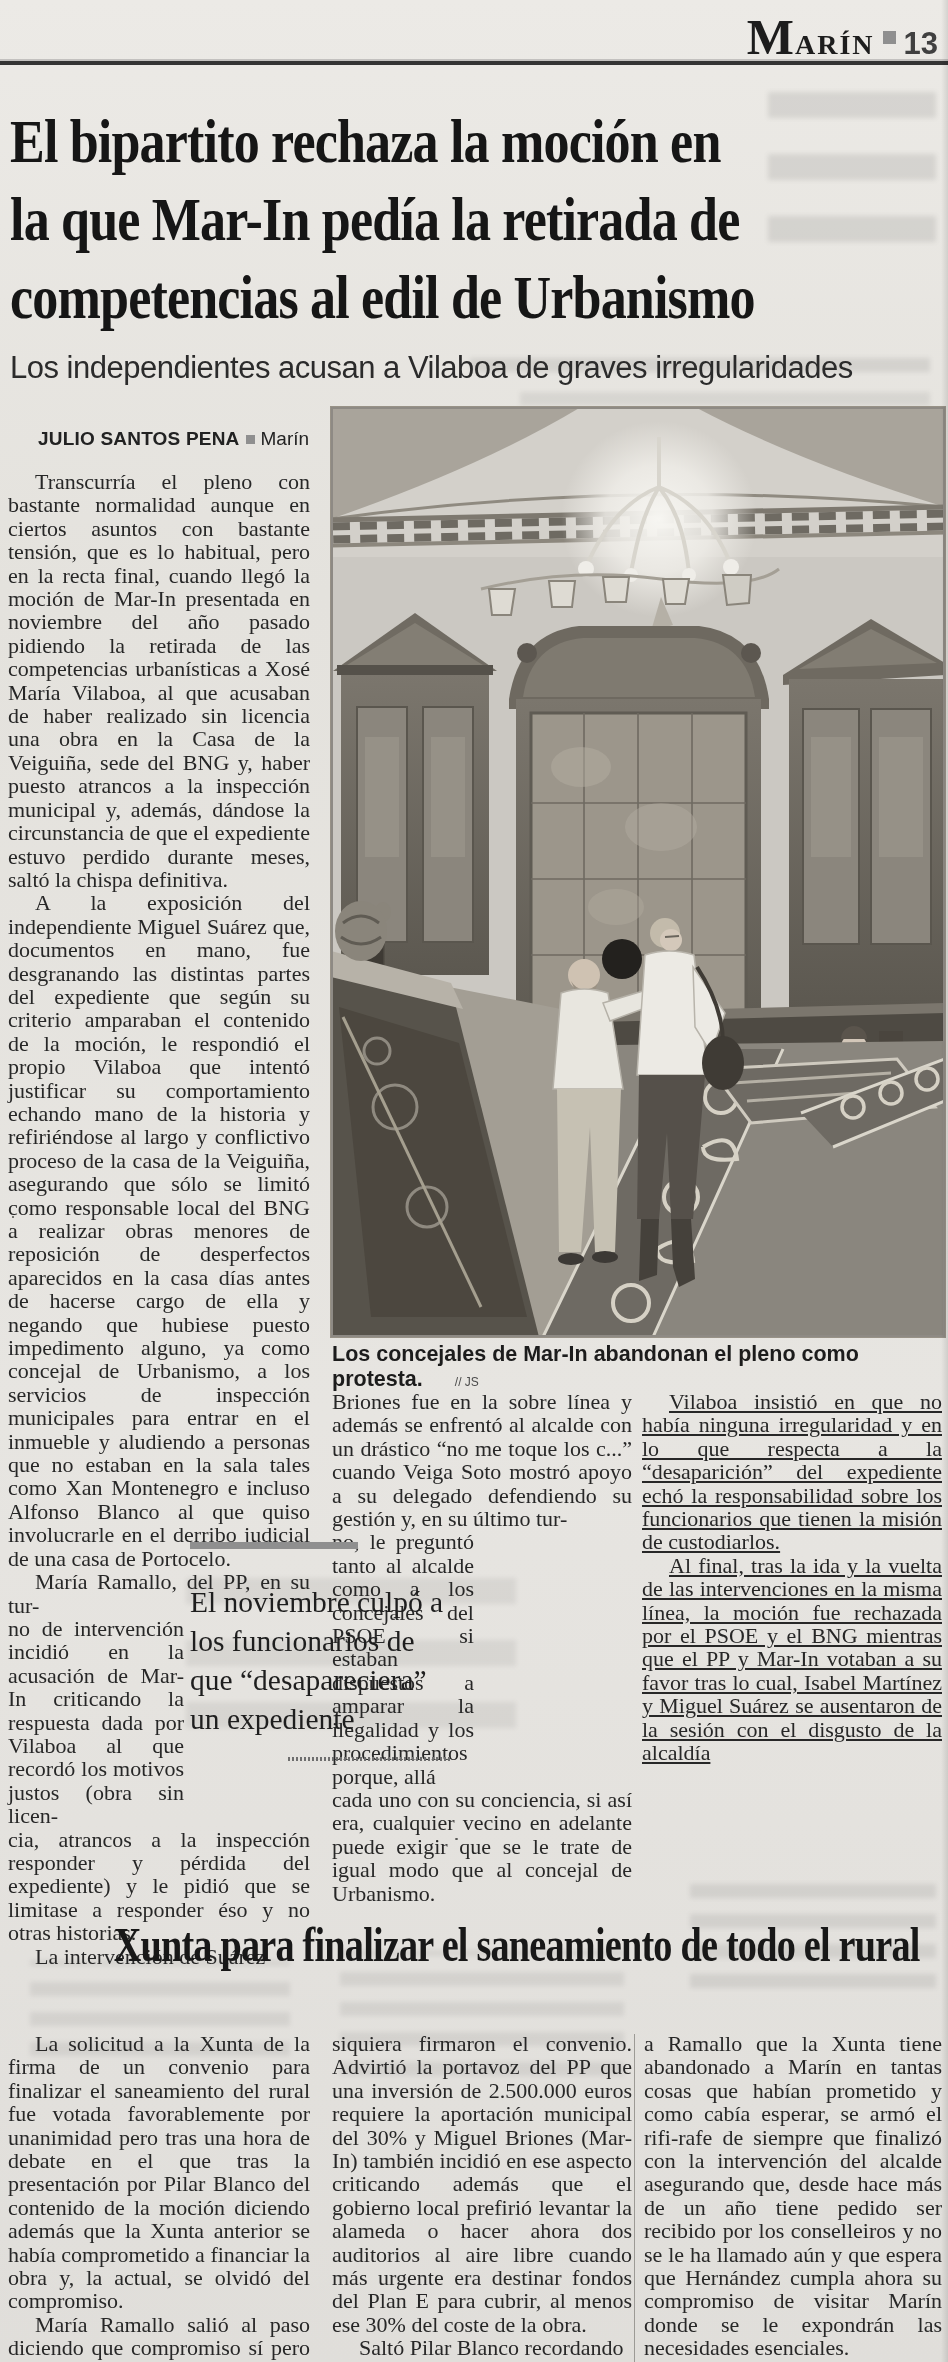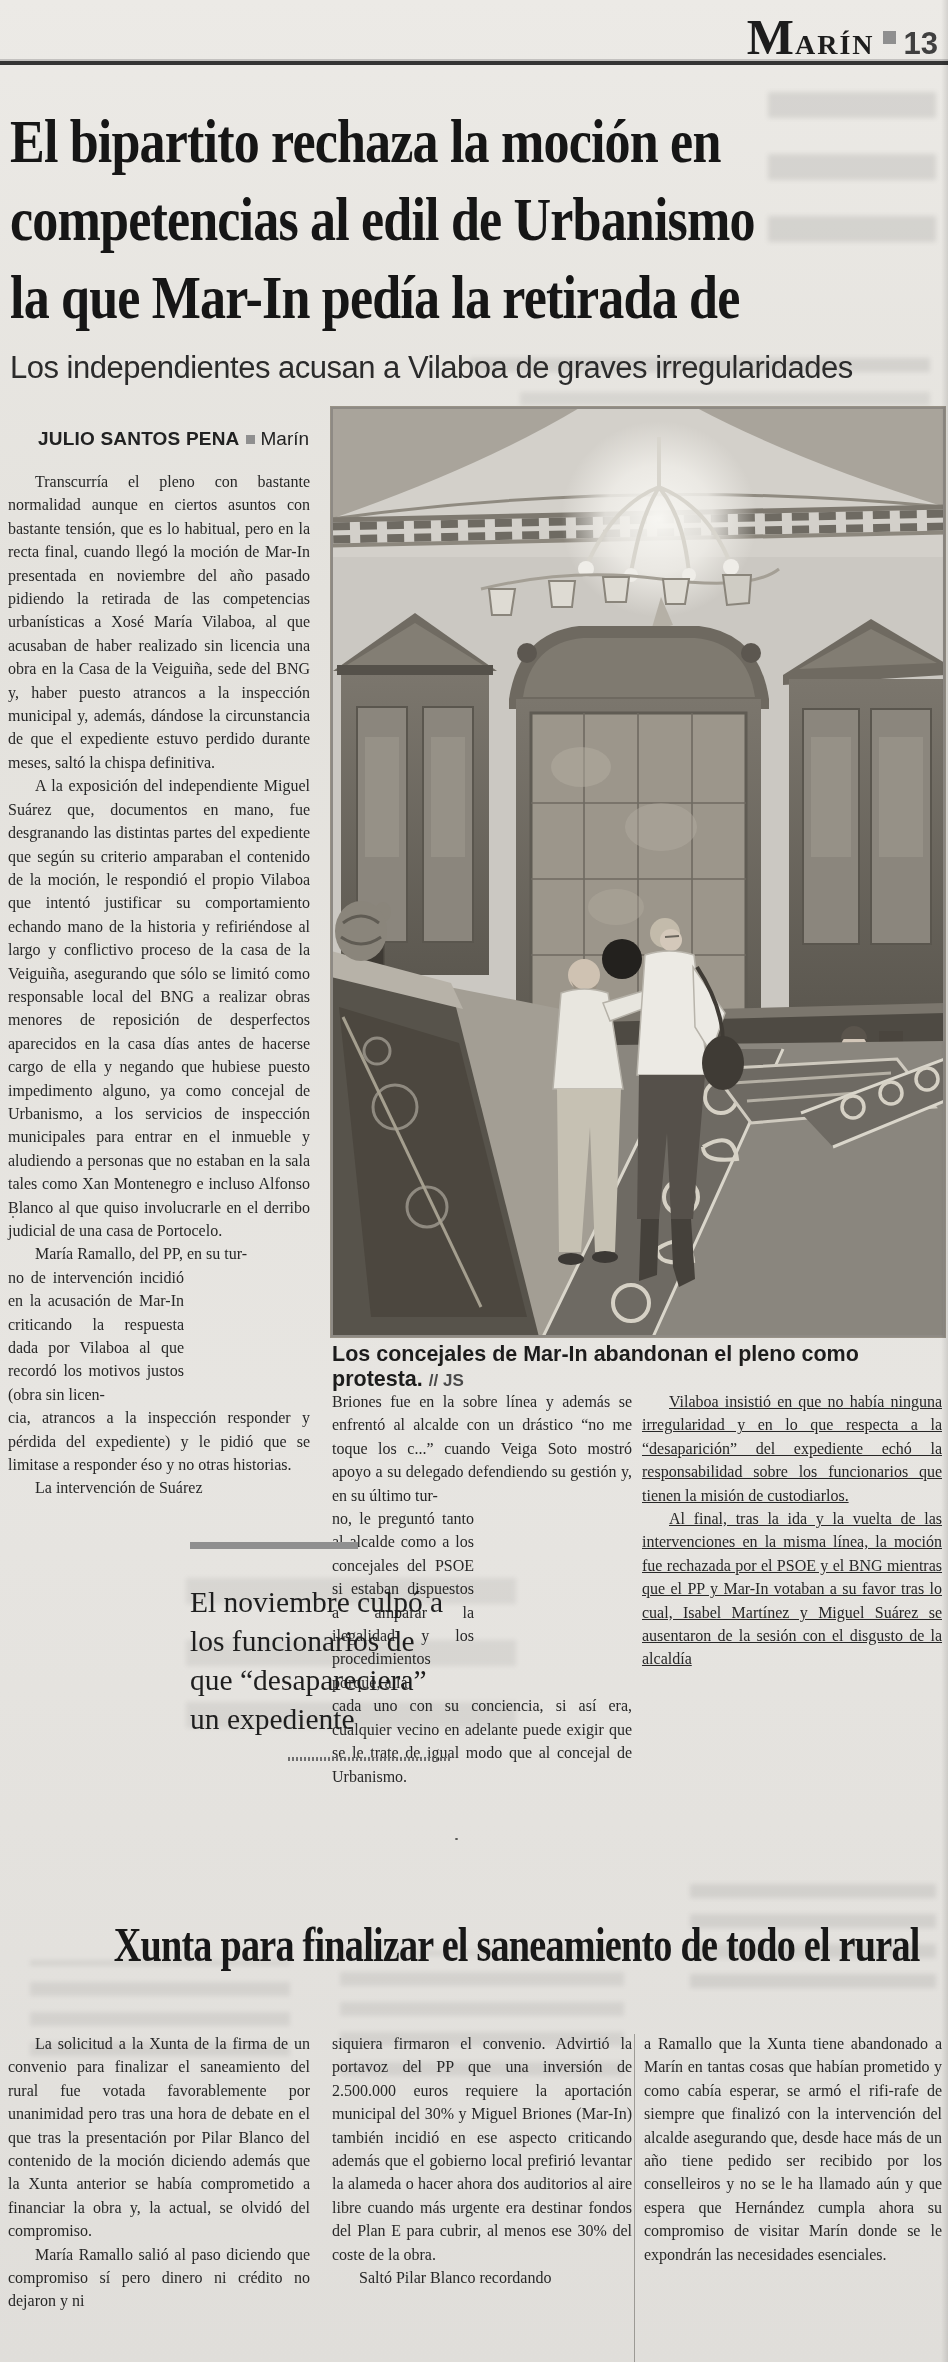--- a/index.html
+++ b/index.html
@@ -21,30 +21,30 @@
   .headline1{position:absolute;left:10px;top:102px;}
   .headline1 .hl{white-space:nowrap;height:78px;line-height:78px;}
   .headline1 .hl span{display:inline-block;transform:scaleX(.84);transform-origin:left center;
     font-weight:bold;font-size:62px;letter-spacing:-1px;color:#161616;}
   .subhead{position:absolute;left:10px;top:350px;font-family:"Liberation Sans",sans-serif;
     font-size:31px;color:#2b2b2b;white-space:nowrap;letter-spacing:-.5px;}
   .byline{position:absolute;left:38px;top:428px;font-family:"Liberation Sans",sans-serif;font-size:19px;color:#222;display:flex;align-items:center;}
   .byline b{font-weight:bold;letter-spacing:.2px;}
   .byline .m-square{width:9px;height:9px;margin:0 6px;}
   
-  .bodycol{position:absolute;width:302px;font-size:16px;line-height:23.4px;text-align:justify;color:#272727;}
+  .bodycol{position:absolute;width:302px;font-size:22px;line-height:23.4px;text-align:justify;color:#272727;}
   .bodycol p{margin:0;}
   .ind{text-indent:27px;}
   .narrow-l{width:176px;}
   .narrow-r{width:142px;margin-left:158px;}
   
   .photo{position:absolute;left:330px;top:406px;width:614px;height:930px;border:1px solid #989287;box-sizing:content-box;background:#cbc8c2;}
   .caption{position:absolute;left:332px;top:1342px;width:612px;font-family:"Liberation Sans",sans-serif;font-size:21.5px;color:#1c1c1c;}
   .caption b{font-weight:bold;}
-  .caption .credit{font-weight:bold;font-size:17px;color:#4a4a4a;}
+  .caption .credit{font-weight:normal;font-size:12px;color:#4a4a4a;margin-left:26px;}
   
   .pullquote{position:absolute;left:190px;top:1542px;width:268px;}
   .pq-bar{width:168px;height:7px;background:#8f8f8f;}
   .pq-text{margin-top:34px;font-size:29.5px;line-height:39px;color:#1e1e1e;}
   .pq-hatch{margin-top:18px;margin-left:98px;width:162px;height:4px;
     background:repeating-linear-gradient(90deg,#6e6e6e 0 2px,transparent 2px 4px);}
   
   .headline2{position:absolute;left:0;top:1916px;width:948px;text-align:center;}
   .headline2 .hl{white-space:nowrap;height:57px;line-height:57px;}
   .headline2 .hl span{display:inline-block;transform:scaleX(.78);transform-origin:center;
@@ -75,22 +75,22 @@
   <div class="masthead">
     <span class="m-big">M</span>
       <span class="m-caps">ARÍN</span>
     <span class="m-square"></span>
     <span class="m-num">13</span>
   </div>
   <div class="masthead-rule"></div>
 
   <div class="headline1">
     <div class="hl"><span>El bipartito rechaza la moción en</span></div>
+    <div class="hl"><span>la que Mar-In pedía la retirada de</span></div>
     <div class="hl"><span>competencias al edil de Urbanismo</span></div>
-    <div class="hl"><span>la que Mar-In pedía la retirada de</span></div>
   </div>
   <div class="subhead">Los independientes acusan a Vilaboa de graves irregularidades</div>
   <div class="byline">
     <b>JULIO SANTOS PENA</b>
     <span class="m-square"></span>
     <span>Marín</span>
   </div>
 
   <div class="photo">
     <svg width="614" height="930" viewBox="0 0 614 930" xmlns="http://www.w3.org/2000/svg">

